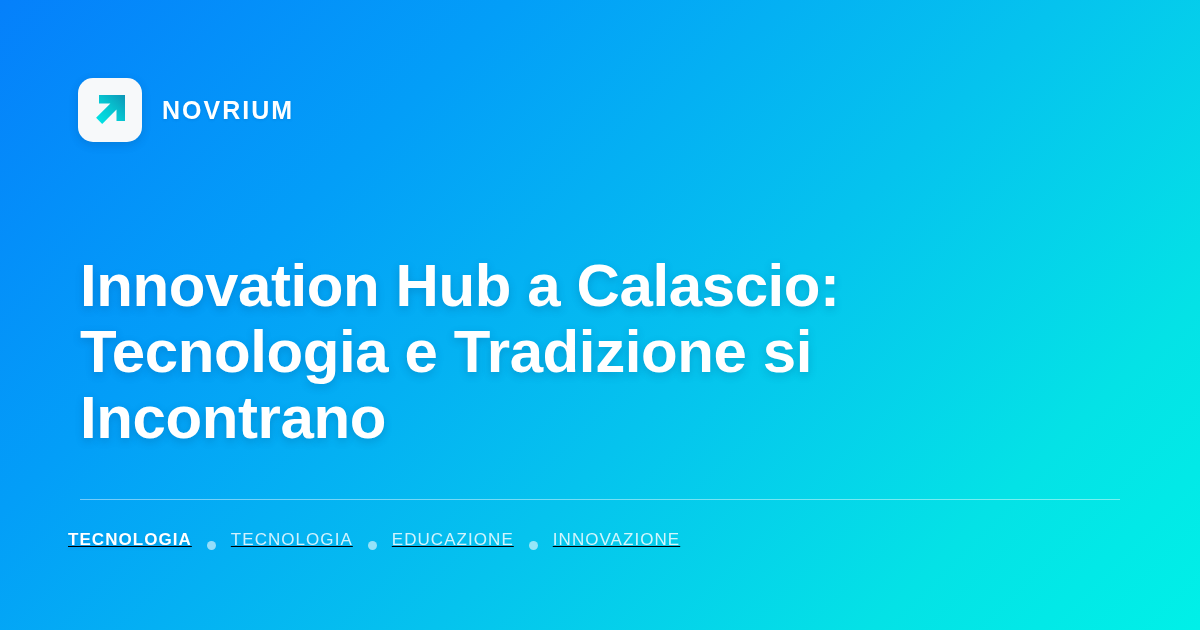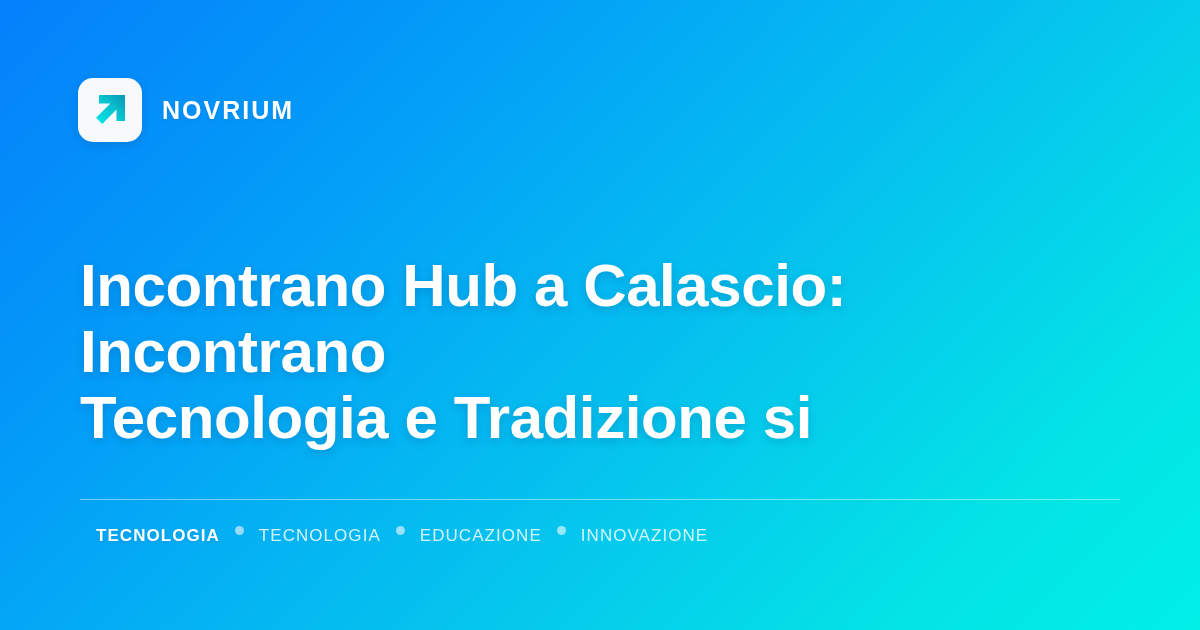--- a/index.html
+++ b/index.html
@@ -79,25 +79,26 @@
     left: 80px;
     top: 499px;
     width: 1040px;
     height: 1px;
     background: rgba(255, 255, 255, 0.45);
   }
 
   
   .tagrow {
     position: absolute;
-    left: 96px;
+    left: 68px;
     top: 526px;
     display: flex;
-    align-items: flex-start;
+    align-items: flex-end;
     height: 24px;
+    text-decoration: underline;
   }
 
   .tag-primary {
     color: #ffffff;
     font-size: 17px;
     font-weight: bold;
     letter-spacing: 1.05px;
     white-space: nowrap;
     text-shadow: 0 1px 3px rgba(0, 50, 100, 0.13);
   }
@@ -136,23 +137,23 @@
             </linearGradient>
           </defs>
           <path d="M9 5 H35 V31 H26.5 V19.6 L12.2 33.9 L6.1 27.8 L20.4 13.5 H9 Z" fill="url(#arrowGrad)"></path>
         </svg>
       </span>
     </div>
     <div class="brand-name">NOVRIUM</div>
   </div>
 
   <h1 class="headline">
-    <span class="hl-line">Incontrano Hub a Calascio:</span>
+    <span class="hl-line">Innovation Hub a Calascio:</span>
+    <span class="hl-line">Tecnologia e Tradizione si</span>
     <span class="hl-line">Incontrano</span>
-    <span class="hl-line">Tecnologia e Tradizione si</span>
   </h1>
 
   <div class="divider"></div>
 
   <div class="tagrow">
     <span class="tag-primary">TECNOLOGIA</span>
     <span class="dot"></span>
     <span class="tag">TECNOLOGIA</span>
     <span class="dot"></span>
     <span class="tag">EDUCAZIONE</span>

